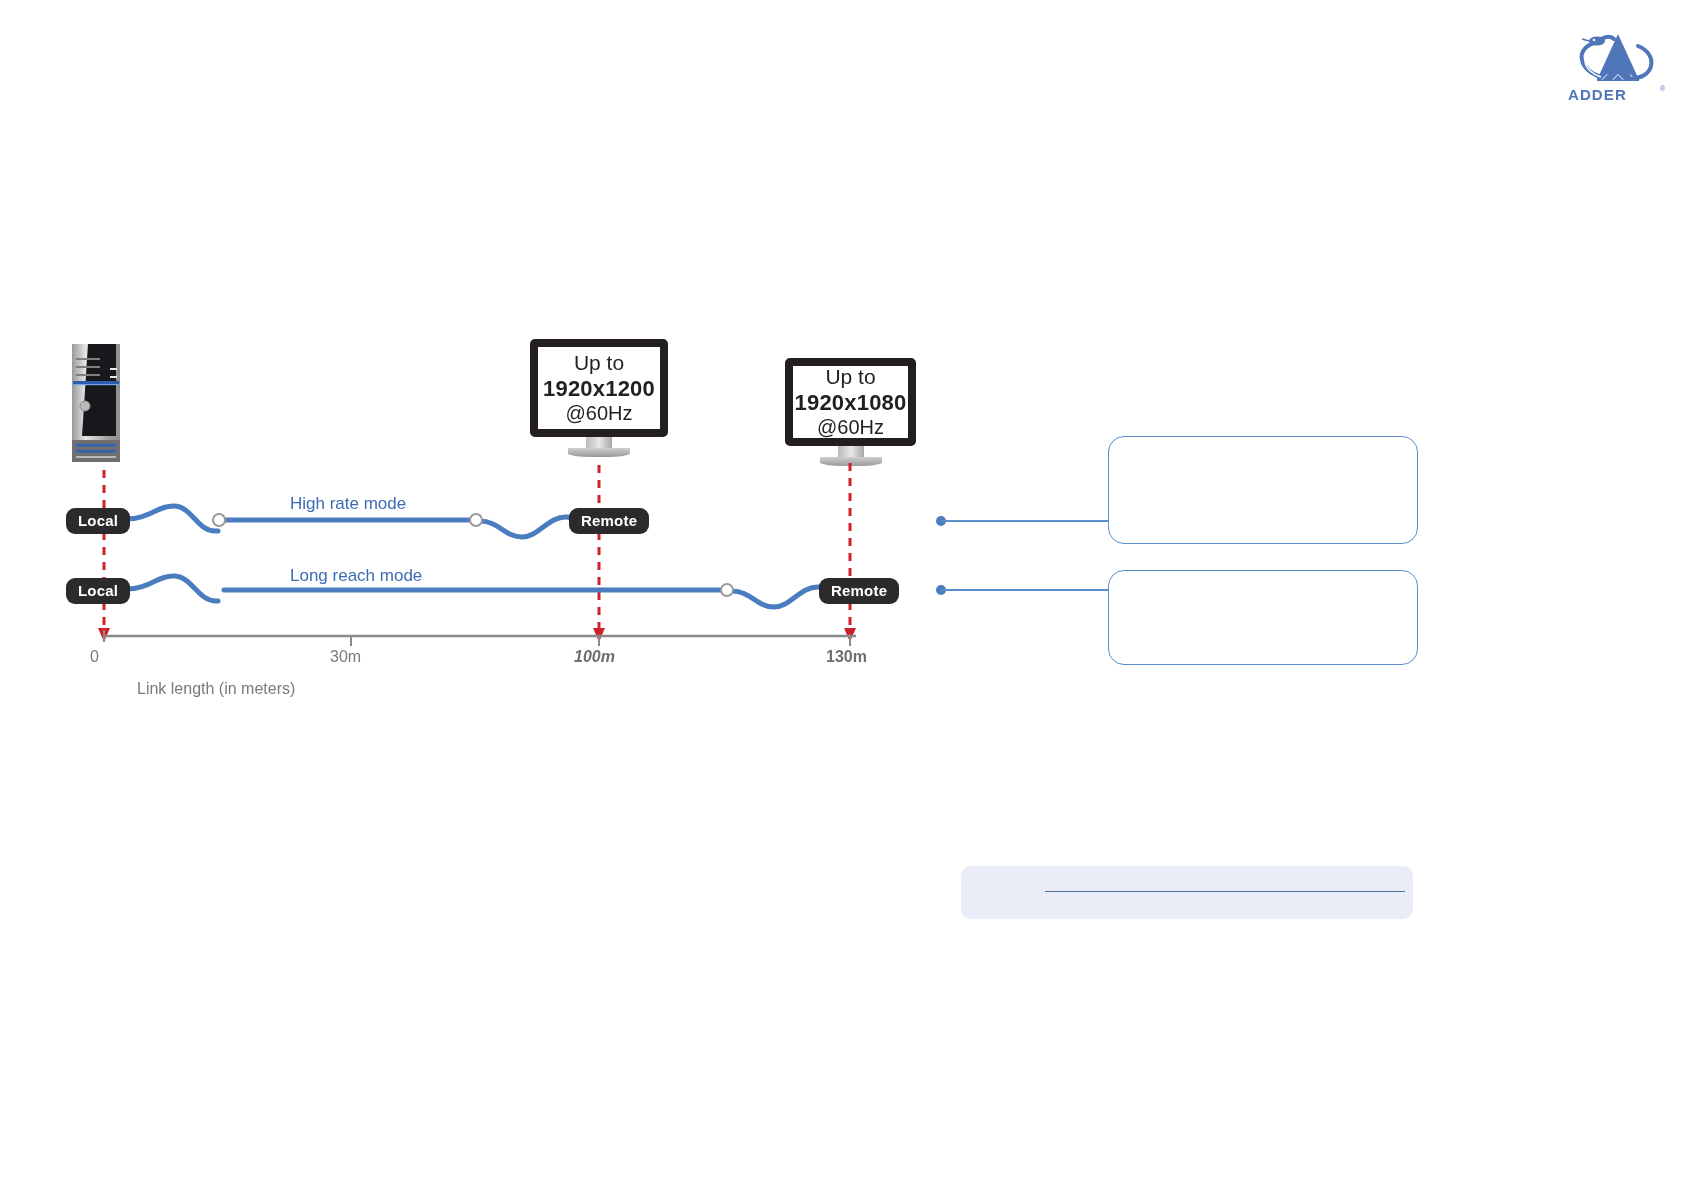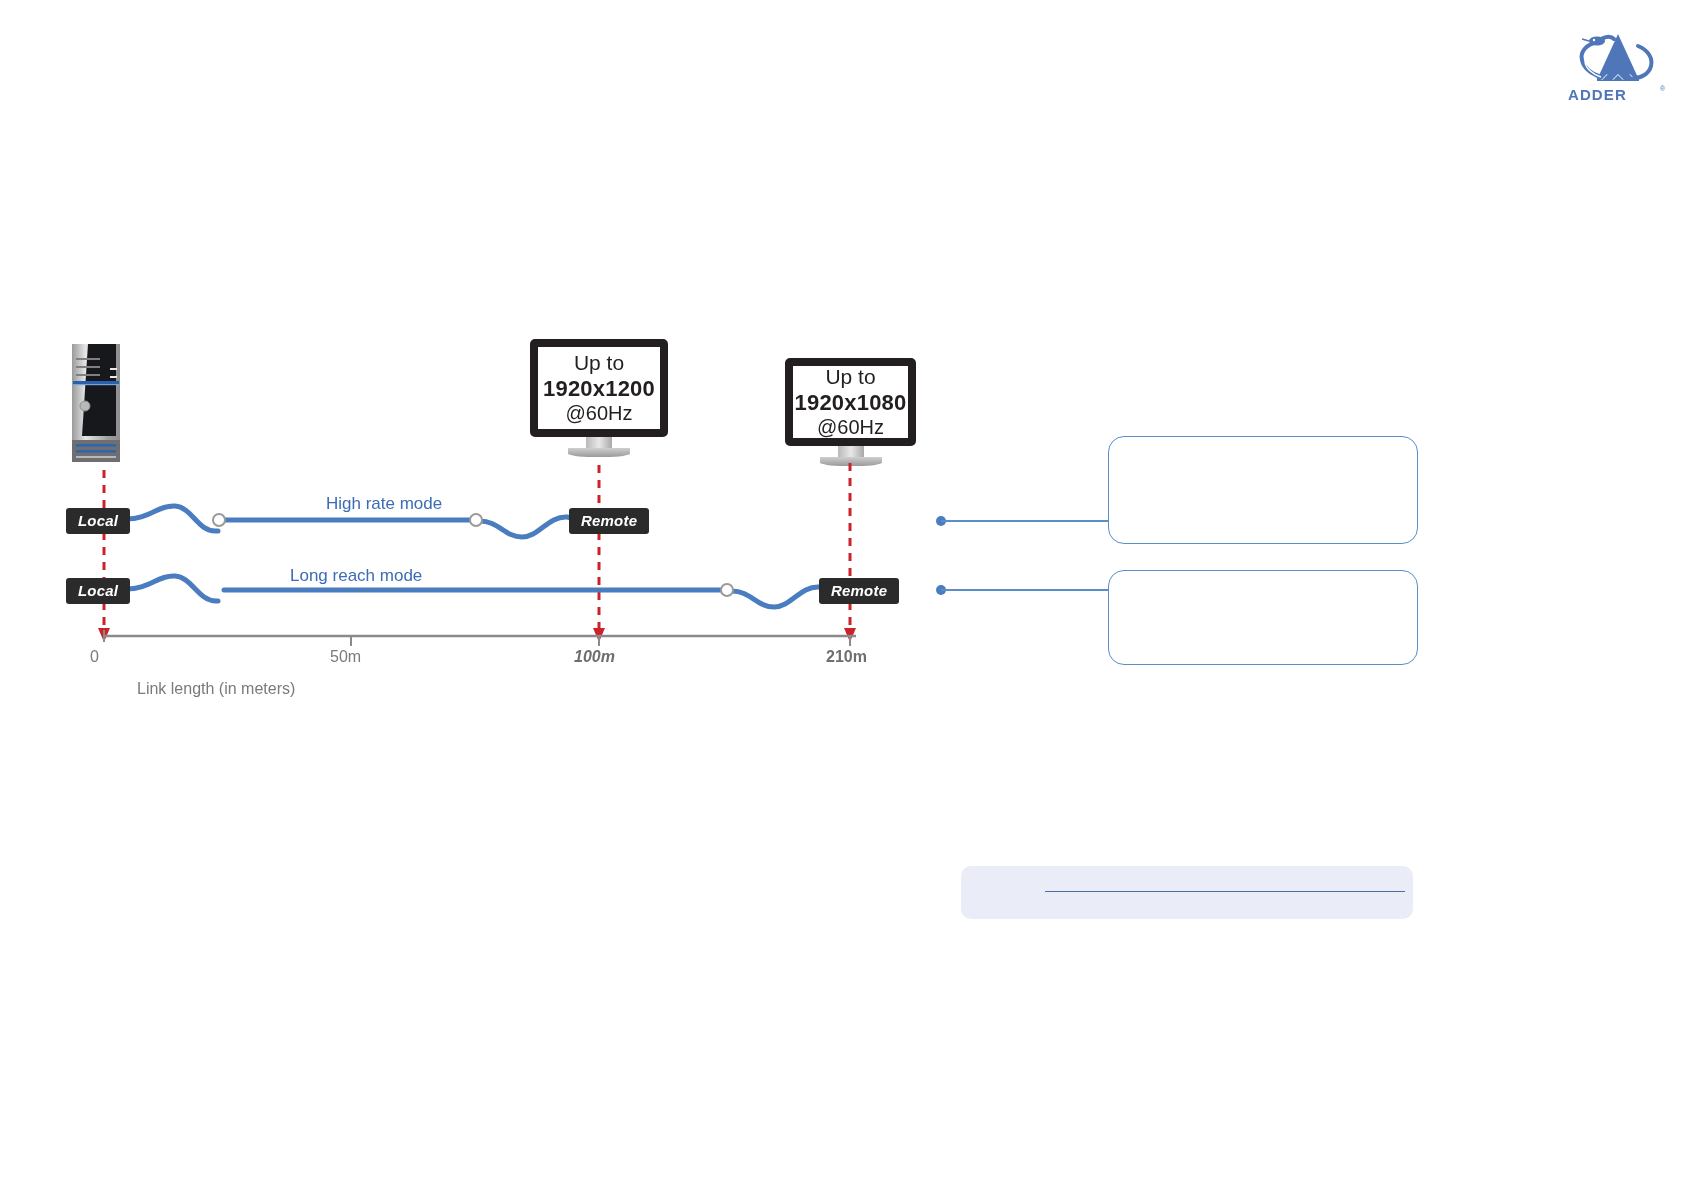--- a/index.html
+++ b/index.html
@@ -94,26 +94,25 @@
   #monitor-1 .bezel { height: 98px; }
   #monitor-2 { left: 785px; top: 358px; width: 131px; }
   #monitor-2 .bezel { height: 88px; }
   .node-badge {
     position: absolute;
     background: #2b2b2b;
     color: #ffffff;
     font-family: "Liberation Sans", sans-serif;
     font-weight: bold;
     font-size: 15px;
-    border-radius: 3px;
+    border-radius: 9px;
     padding: 5px 12px 6px 12px;
     letter-spacing: .2px;
     line-height: 1;
     white-space: nowrap;
-    font-style: italic;
   }
   .mode-label {
     position: absolute;
     color: #3c6cb4;
     font-family: "Liberation Sans", sans-serif;
     font-size: 17px;
     white-space: nowrap;
   }
 
   
@@ -267,28 +266,28 @@
     <line x1="599" y1="636" x2="599" y2="646" stroke="#8a8a8a" stroke-width="2"></line>
     <line x1="850" y1="636" x2="850" y2="646" stroke="#8a8a8a" stroke-width="2"></line>
   </g>
 </svg>
 
 <div class="node-badge" style="left:66px; top:508px;">Local</div>
 <div class="node-badge" style="left:569px; top:508px;">Remote</div>
 <div class="node-badge" style="left:66px; top:578px;">Local</div>
 <div class="node-badge" style="left:819px; top:578px;">Remote</div>
 
-<div class="mode-label" style="left:290px; top:494px;margin-left:36px;">High rate mode</div>
+<div class="mode-label" style="left:290px; top:494px;">High rate mode</div>
 <div class="mode-label" style="left:290px; top:566px;">Long reach mode</div>
 
 <div class="axis-tick-label" style="left:90px; top:648px;">0</div>
 <div class="axis-tick-label" style="left:137px; top:680px;">Link length (in meters)</div>
-<div class="axis-tick-label" style="left:330px; top:648px;">50m</div>
+<div class="axis-tick-label" style="left:330px; top:648px;">30m</div>
 <div class="axis-tick-label bold" style="left:574px; top:648px;font-style:italic;">100m</div>
-<div class="axis-tick-label bold" style="left:826px; top:648px;">210m</div>
+<div class="axis-tick-label bold" style="left:826px; top:648px;">130m</div>
 
 <svg style="position:absolute;left:930px;top:420px;" width="200" height="260">
   <circle cx="11" cy="101" r="5" fill="#4a7cc0"></circle>
   <path d="M11,101 L178,101" stroke="#5b8ec9" stroke-width="1.8" fill="none"></path>
   <circle cx="11" cy="170" r="5" fill="#4a7cc0"></circle>
   <path d="M11,170 L178,170" stroke="#5b8ec9" stroke-width="1.8" fill="none"></path>
 </svg>
 
 <div class="callout-box" id="callout-box-1">
   <span></span>

